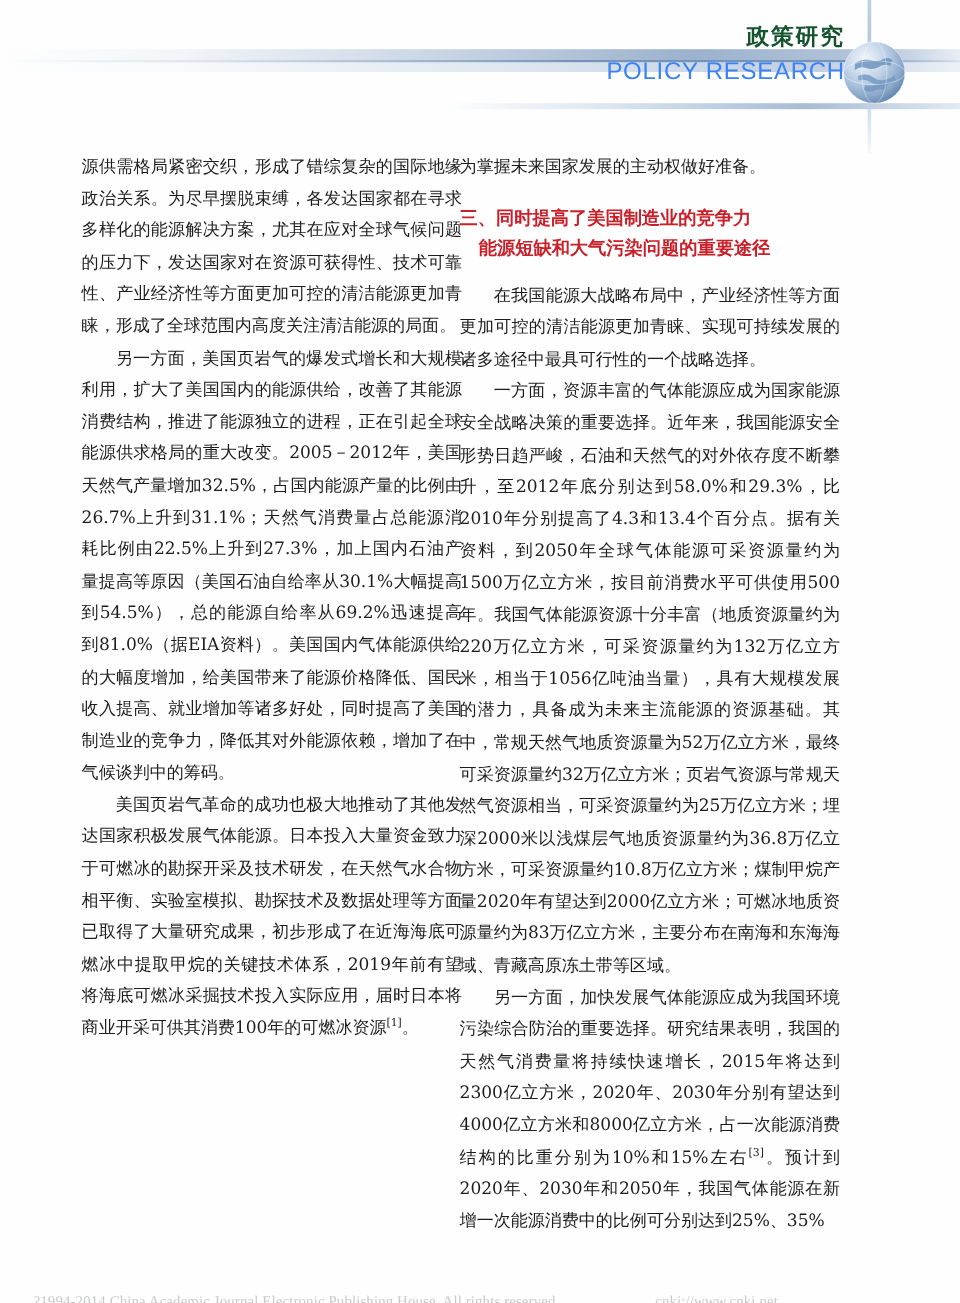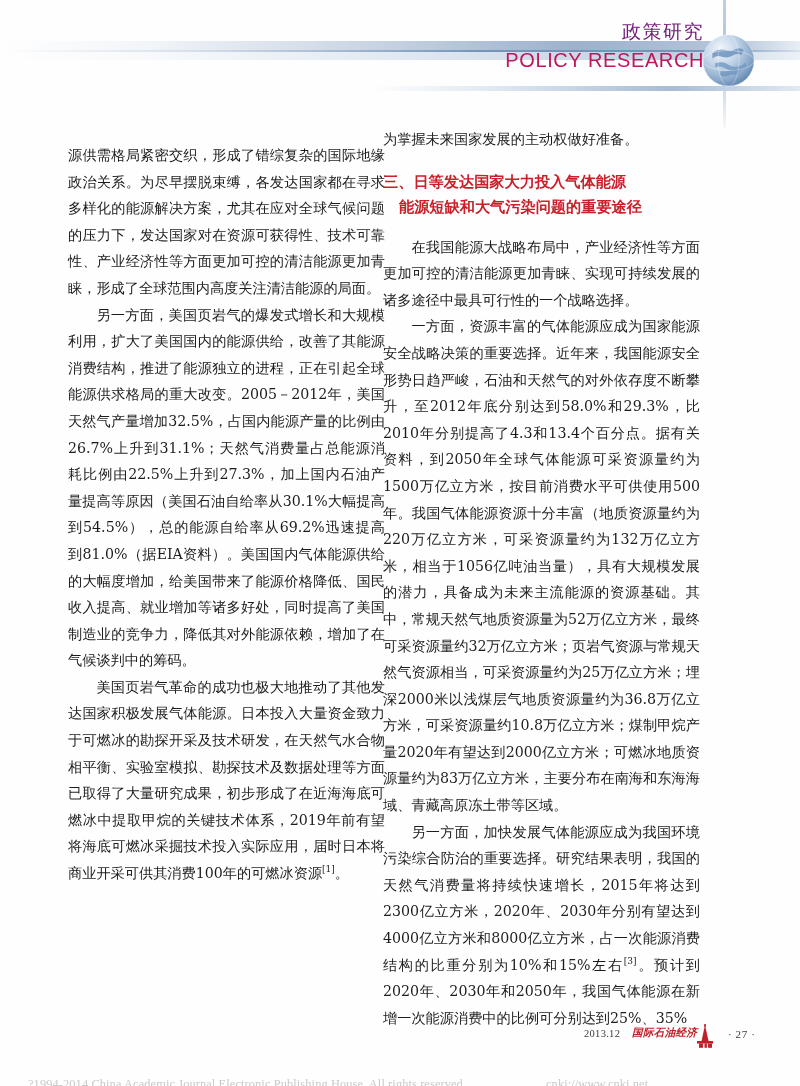--- a/index.html
+++ b/index.html
@@ -96,30 +96,30 @@
   .hdr-title-block {
     position: absolute;
     right: 96px;
     top: 22px;
     text-align: right;
     line-height: 1;
   }
   .hdr-cn {
     font-family: "DejaVu Sans", "Liberation Sans", sans-serif;
     font-size: 19px;
-    font-weight: 400;
-    color: #701a75;
+    font-weight: 700;
+    color: #14532d;
     letter-spacing: 1.5px;
     display: block;
   }
   .hdr-en {
     font-family: "Liberation Sans", "DejaVu Sans", sans-serif;
     font-size: 20px;
     font-weight: 400;
-    color: #be185d;
+    color: #3b82f6;
     letter-spacing: 0.6px;
     display: block;
     margin-top: 9px;
   }
   .globe {
     position: absolute;
     left: 700px;
     top: 32px;
     width: 57px;
     height: 57px;
@@ -129,21 +129,21 @@
   .col {
     position: absolute;
     top: 126px;
     width: 317px;
     font-size: 14.2px;
     line-height: 26.6px;
     text-align: justify;
     text-justify: inter-ideograph;
     color: #1c1c1c;
   }
-  .col-left  { left: 68px; margin-top: 16px; }
+  .col-left  { left: 68px; }
   .col-right { left: 383px; }
 
   .col p {
     margin: 0;
     text-indent: 2em;
   }
   .col p.cont { text-indent: 0; }
 
   .section-heading {
     color: #c9202a;
@@ -264,41 +264,28 @@
   <div class="col col-left">
     <p class="cont">源供需格局紧密交织，形成了错综复杂的国际地缘政治关系。为尽早摆脱束缚，各发达国家都在寻求多样化的能源解决方案，尤其在应对全球气候问题的压力下，发达国家对在资源可获得性、技术可靠性、产业经济性等方面更加可控的清洁能源更加青睐，形成了全球范围内高度关注清洁能源的局面。</p>
     <p>另一方面，美国页岩气的爆发式增长和大规模利用，扩大了美国国内的能源供给，改善了其能源消费结构，推进了能源独立的进程，正在引起全球能源供求格局的重大改变。2005－2012年，美国天然气产量增加32.5%，占国内能源产量的比例由26.7%上升到31.1%；天然气消费量占总能源消耗比例由22.5%上升到27.3%，加上国内石油产量提高等原因（美国石油自给率从30.1%大幅提高到54.5%），总的能源自给率从69.2%迅速提高到81.0%（据EIA资料）。美国国内气体能源供给的大幅度增加，给美国带来了能源价格降低、国民收入提高、就业增加等诸多好处，同时提高了美国制造业的竞争力，降低其对外能源依赖，增加了在气候谈判中的筹码。</p>
     <p><span>美国页岩气革命的成功也极大地推动了其他发达国家积极发展气体能源。日本投入大量资金致力于可燃冰的勘探开采及技术研发，在天然气水合物相平衡、实验室模拟、勘探技术及数据处理等方面已取得了大量研究成果，初步形成了在近海海底可燃冰中提取甲烷的关键技术体系，2019年前有望将海底可燃冰采掘技术投入实际应用，届时日本将商业开采可供其消费100年的可燃冰资源</span><sup class="fn">[1]</sup><span>。</span></p>
   </div>
 
   <div class="col col-right">
     <p class="cont">为掌握未来国家发展的主动权做好准备。</p>
 
     <div class="section-heading">
-      <span class="l1">三、日等发达国家大力投入气体能源</span>
+      <span class="l1">三、同时提高了美国制造业的竞争力</span>
       <span class="l2">能源短缺和大气污染问题的重要途径</span>
     </div>
 
     <p>在我国能源大战略布局中，产业经济性等方面更加可控的清洁能源更加青睐、实现可持续发展的诸多途径中最具可行性的一个战略选择。</p>
     <p>一方面，资源丰富的气体能源应成为国家能源安全战略决策的重要选择。近年来，我国能源安全形势日趋严峻，石油和天然气的对外依存度不断攀升，至2012年底分别达到58.0%和29.3%，比2010年分别提高了4.3和13.4个百分点。据有关资料，到2050年全球气体能源可采资源量约为1500万亿立方米，按目前消费水平可供使用500年。我国气体能源资源十分丰富（地质资源量约为220万亿立方米，可采资源量约为132万亿立方米，相当于1056亿吨油当量），具有大规模发展的潜力，具备成为未来主流能源的资源基础。其中，常规天然气地质资源量为52万亿立方米，最终可采资源量约32万亿立方米；页岩气资源与常规天然气资源相当，可采资源量约为25万亿立方米；埋深2000米以浅煤层气地质资源量约为36.8万亿立方米，可采资源量约10.8万亿立方米；煤制甲烷产量2020年有望达到2000亿立方米；可燃冰地质资源量约为83万亿立方米，主要分布在南海和东海海域、青藏高原冻土带等区域。</p>
     <p><span>另一方面，加快发展气体能源应成为我国环境污染综合防治的重要选择。研究结果表明，我国的天然气消费量将持续快速增长，2015年将达到2300亿立方米，2020年、2030年分别有望达到4000亿立方米和8000亿立方米，占一次能源消费结构的比重分别为10%和15%左右</span><sup class="fn">[3]</sup><span>。预计到2020年、2030年和2050年，我国气体能源在新增一次能源消费中的比例可分别达到25%、35%</span></p>
   </div>
 
-  <div class="footer">
-    <span class="foot-date">2013.12</span>
-    <span class="foot-journal">国际石油经济</span>
-    <svg class="derrick" viewBox="0 0 22 24">
-      <polygon points="11,1 14.5,17 7.5,17" fill="#c0202a"></polygon>
-      <rect x="3" y="17" width="16" height="2.6" fill="#c0202a"></rect>
-      <rect x="5" y="19.6" width="4" height="4.2" fill="#c0202a"></rect>
-      <rect x="10.5" y="19.6" width="2.4" height="4.2" fill="#c0202a"></rect>
-      <rect x="14" y="19.6" width="4" height="4.2" fill="#c0202a"></rect>
-      <rect x="10.2" y="0" width="1.6" height="3" fill="#c0202a"></rect>
-    </svg>
-    <span class="foot-page">· 27 ·</span>
-  </div>
 
   <div class="cnki">
     <span class="c1">?1994-2014 China Academic Journal Electronic Publishing House. All rights reserved.</span>
     <span class="c2">cnki://www.cnki.net</span>
   </div>
 
 </div>
 
 </body></html>

